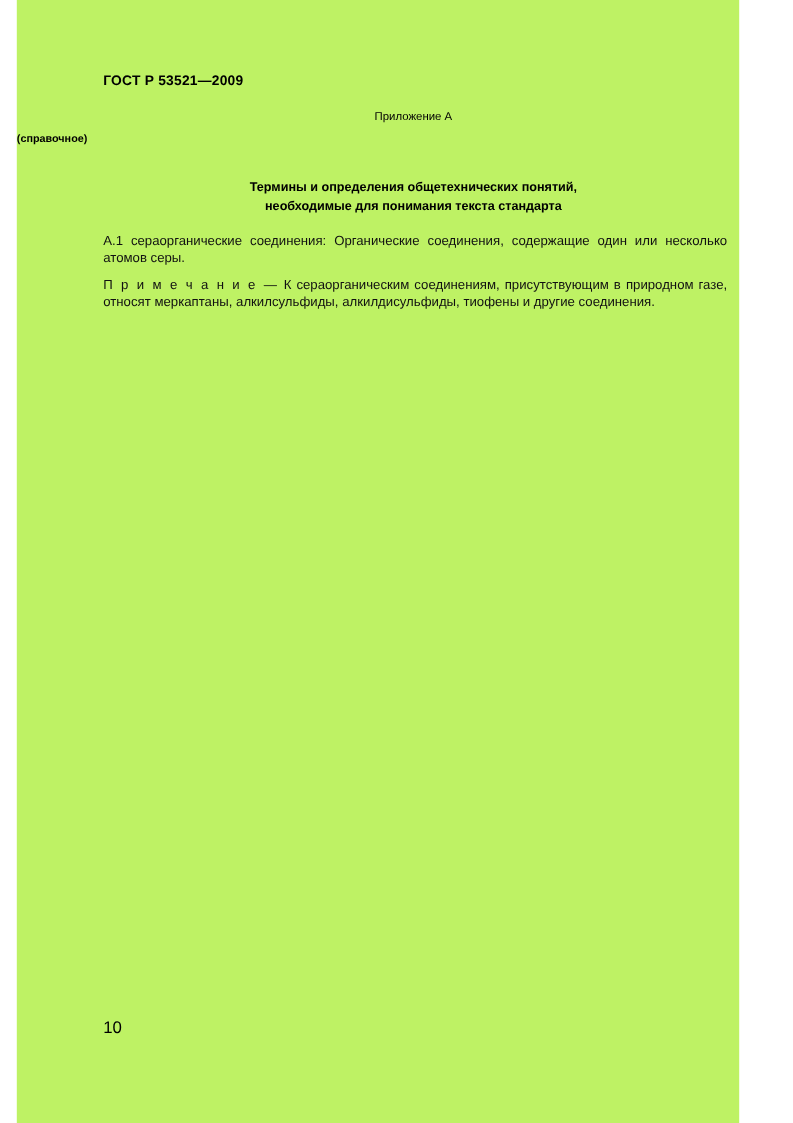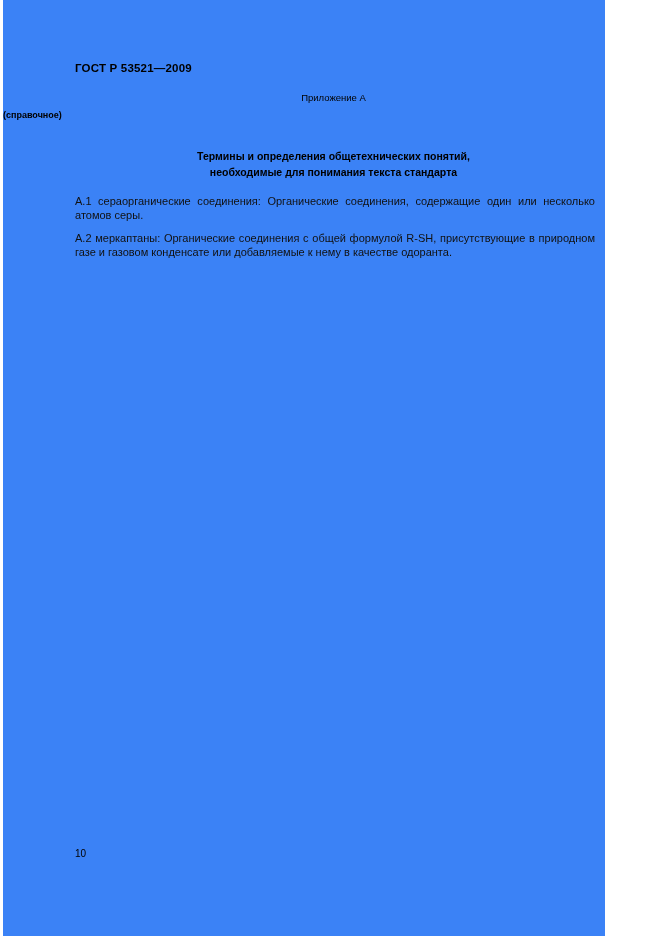--- a/index.html
+++ b/index.html
@@ -10,25 +10,25 @@
     width: 661px;
     height: 936px;
     background: #ffffff;
     font-family: "Liberation Sans", sans-serif;
     color: #000000;
     position: relative;
     overflow: hidden;
   }
   .page {
     position: absolute;
-    left: 3px;
+    left: 14px;
     top: 0;
     width: 602px;
     height: 936px;
-    background: #3b82f6;
+    background: #bef264;
   }
   .doc-header {
     position: absolute;
     left: 72px;
     top: 62px;
     font-size: 11.5px;
     font-weight: bold;
     letter-spacing: 0.2px;
     white-space: nowrap;
   }
@@ -76,21 +76,21 @@
   .para.tight {
     margin-bottom: 2px;
   }
   .spaced {
     letter-spacing: 1.4px;
   }
   .page-number {
     position: absolute;
     left: 72px;
     top: 848px;
-    font-size: 10px;
+    font-size: 14px;
     color: #000000;
   }
 </style>
 </head>
 <body>
 
 <div class="page">
 
   <div class="doc-header">ГОСТ Р 53521—2009</div>
 
@@ -100,21 +100,23 @@
 
   <div class="title-block">
     <div>Термины и определения общетехнических понятий,</div>
     <div>необходимые для понимания текста стандарта</div>
   </div>
 
   <div class="body-block">
 
     <p class="para">А.1  сераорганические соединения: Органические соединения, содержащие один или несколько атомов серы.</p>
 
+    <p class="para">
+      <span class="spaced">П р и м е ч а н и е —</span><span> К сераорганическим соединениям, присутствующим в природном газе, относят меркаптаны, алкилсульфиды, алкилдисульфиды, тиофены и другие соединения.</span>
+    </p>
 
-    <p class="para tight">А.2  меркаптаны: Органические соединения с общей формулой R-SH, присутствующие в природном газе и газовом конденсате или добавляемые к нему в качестве одоранта.</p>
 
 
   </div>
 
   <div class="page-number">10</div>
 
 </div>
 
 </body></html>

